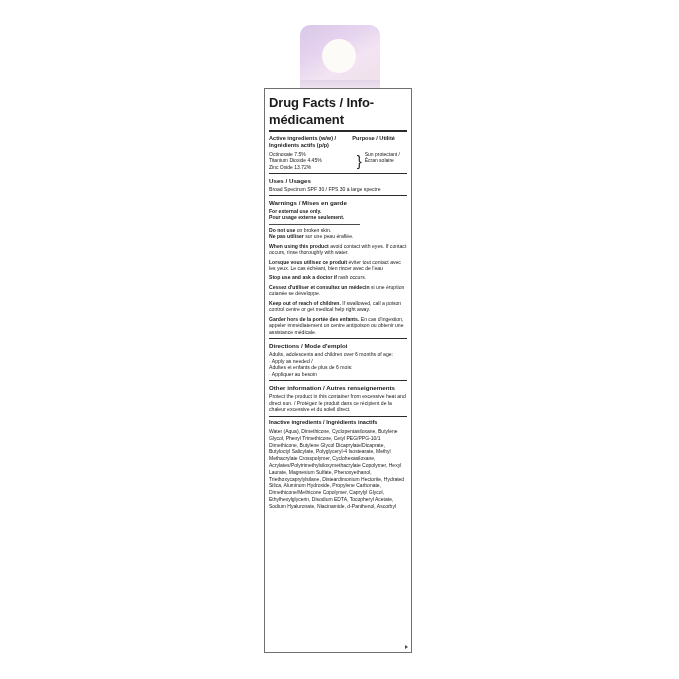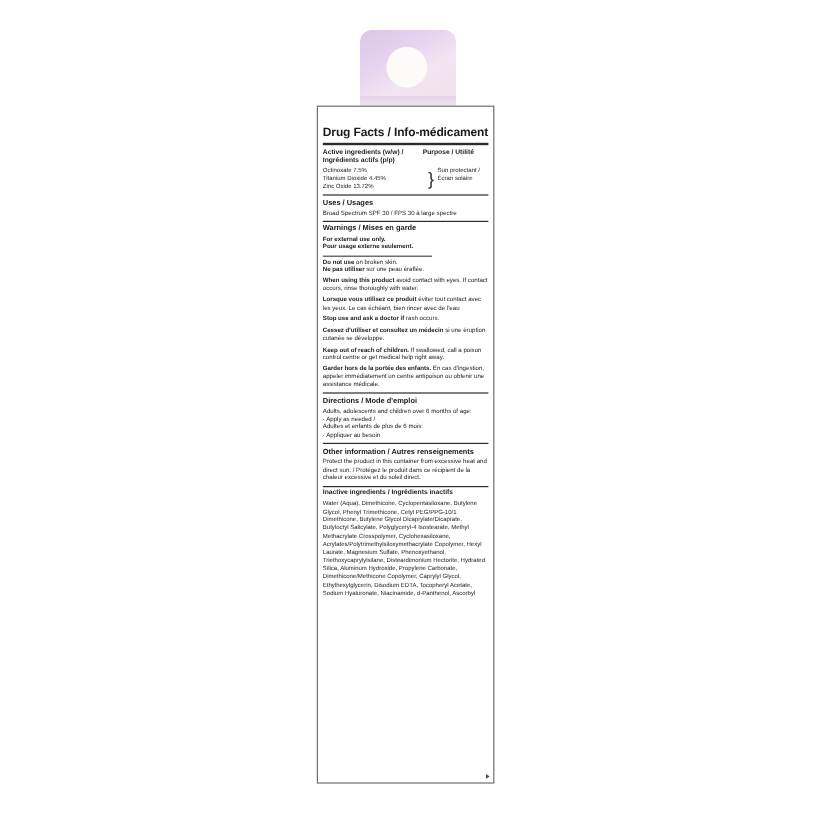--- a/index.html
+++ b/index.html
@@ -58,24 +58,24 @@
     border: 1px solid #6f6f6f;
     box-sizing: border-box;
     padding: 0;
     font-size: 5.1px;
     line-height: 1.32;
   }
   .inner {
     padding: 3px 4px 2px 4px;
   }
   .title {
-    font-size: 10px;
+    font-size: 13px;
     font-weight: bold;
     letter-spacing: -0.1px;
-    margin: 12px 0 2px 0;
+    margin: 2px 0 2px 0;
   }
   .rule-thick {
     border-top: 2.2px solid #2b2b2b;
     margin: 2px 0 2.5px 0;
   }
   .rule-med {
     border-top: 1.4px solid #2b2b2b;
     margin: 2.5px 0 2.5px 0;
   }
   .rule-short {

